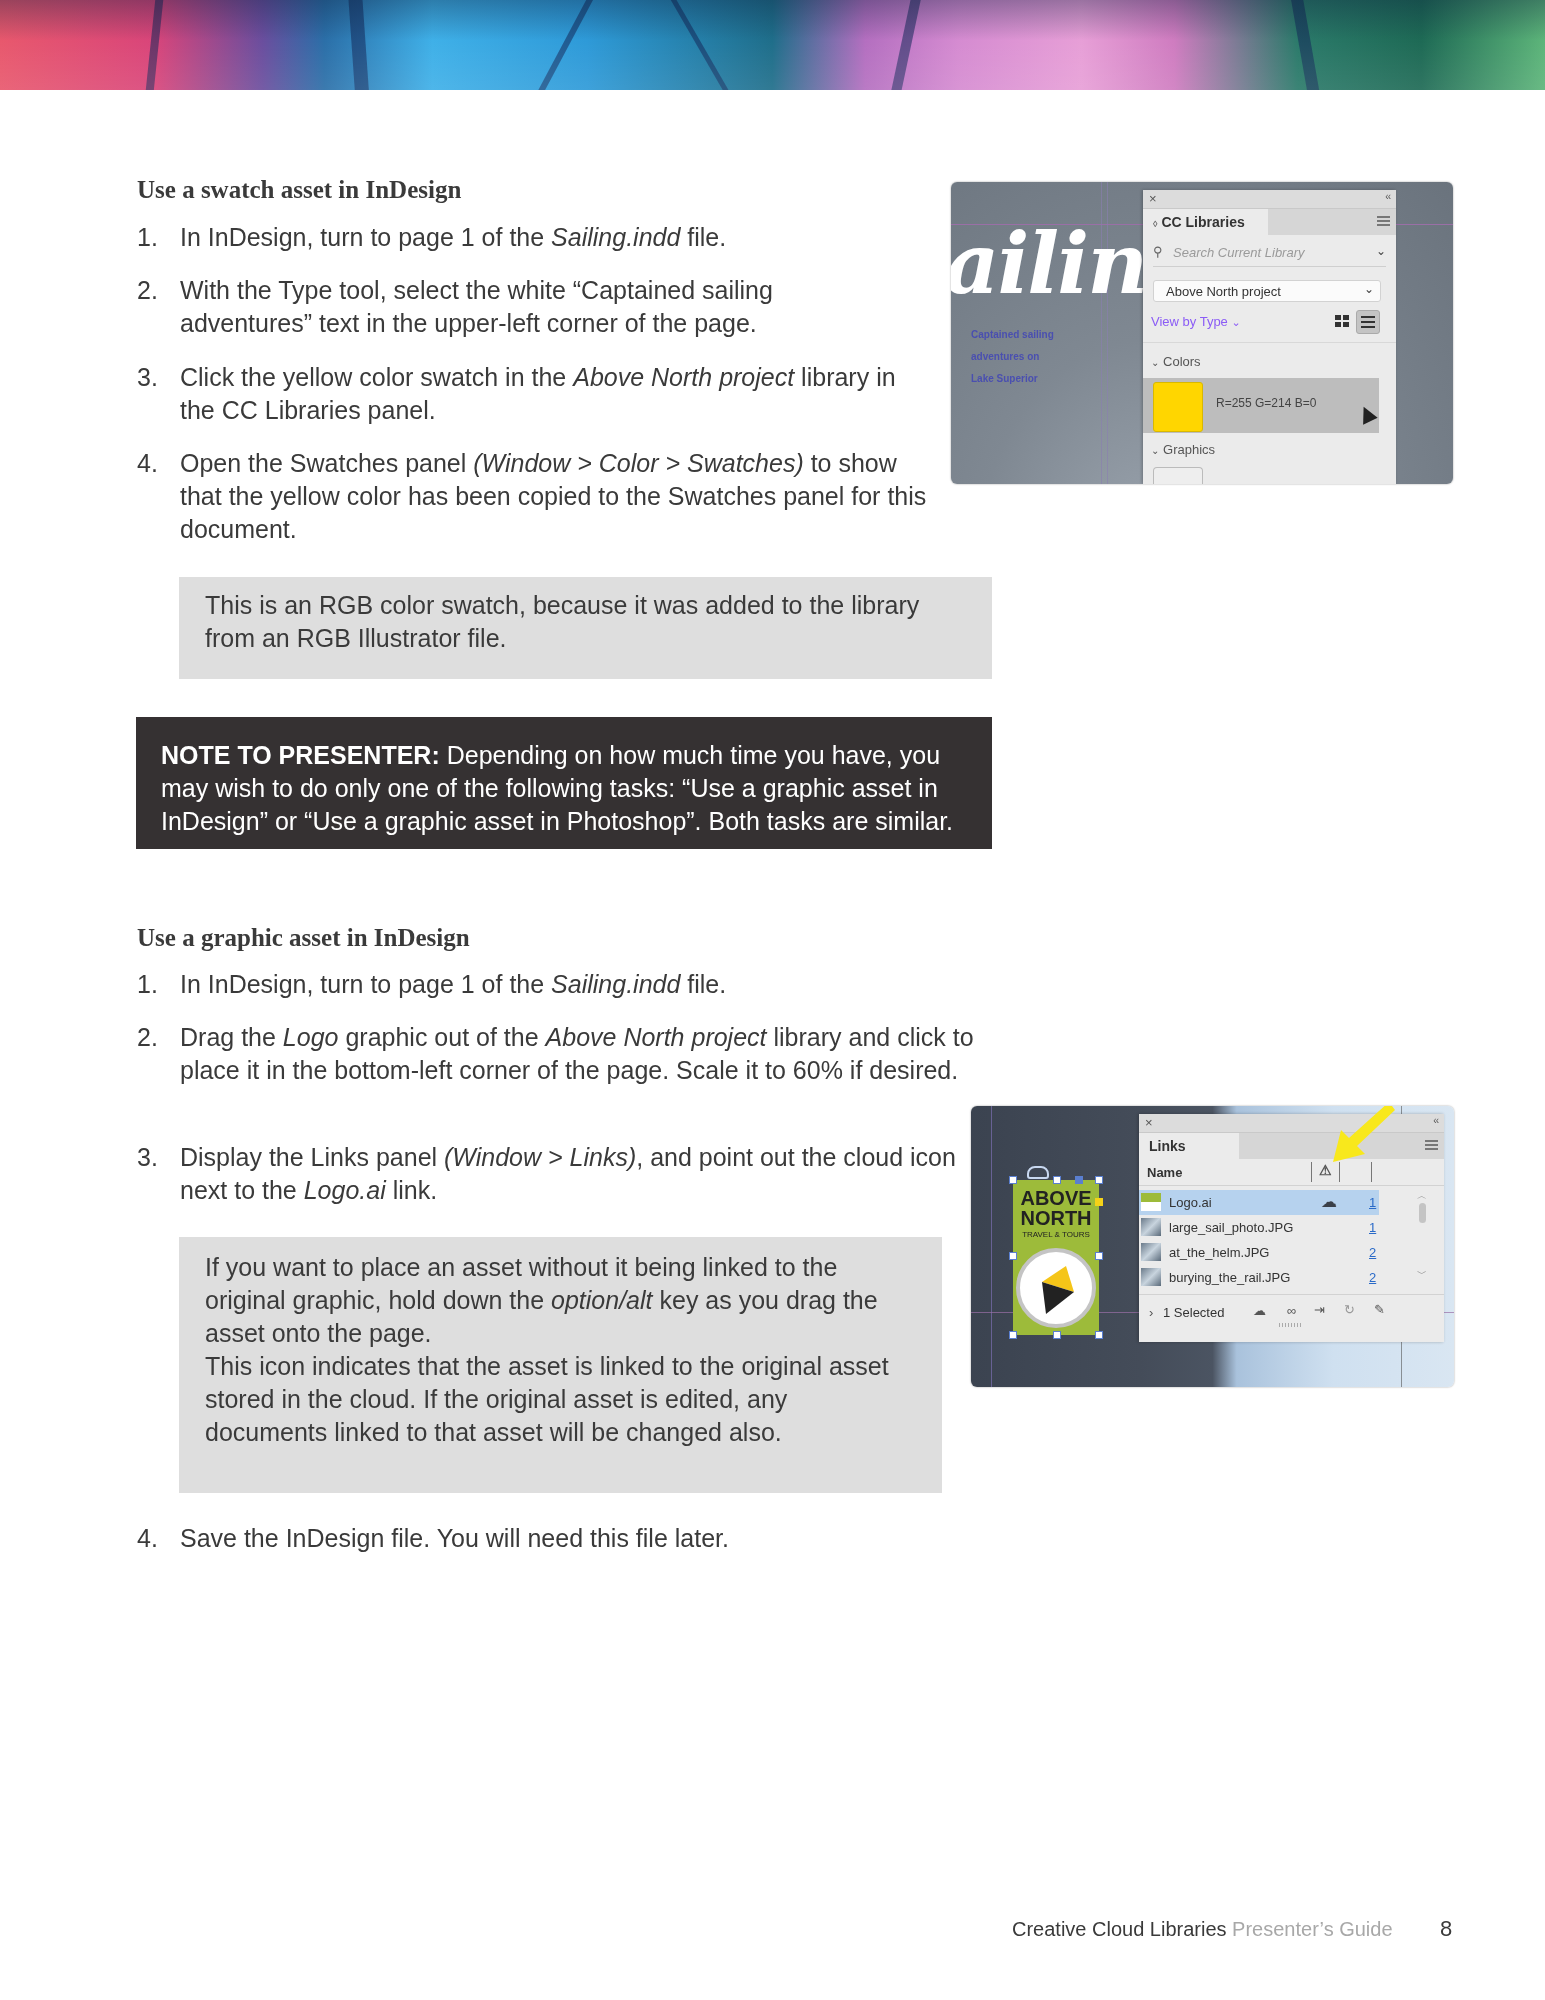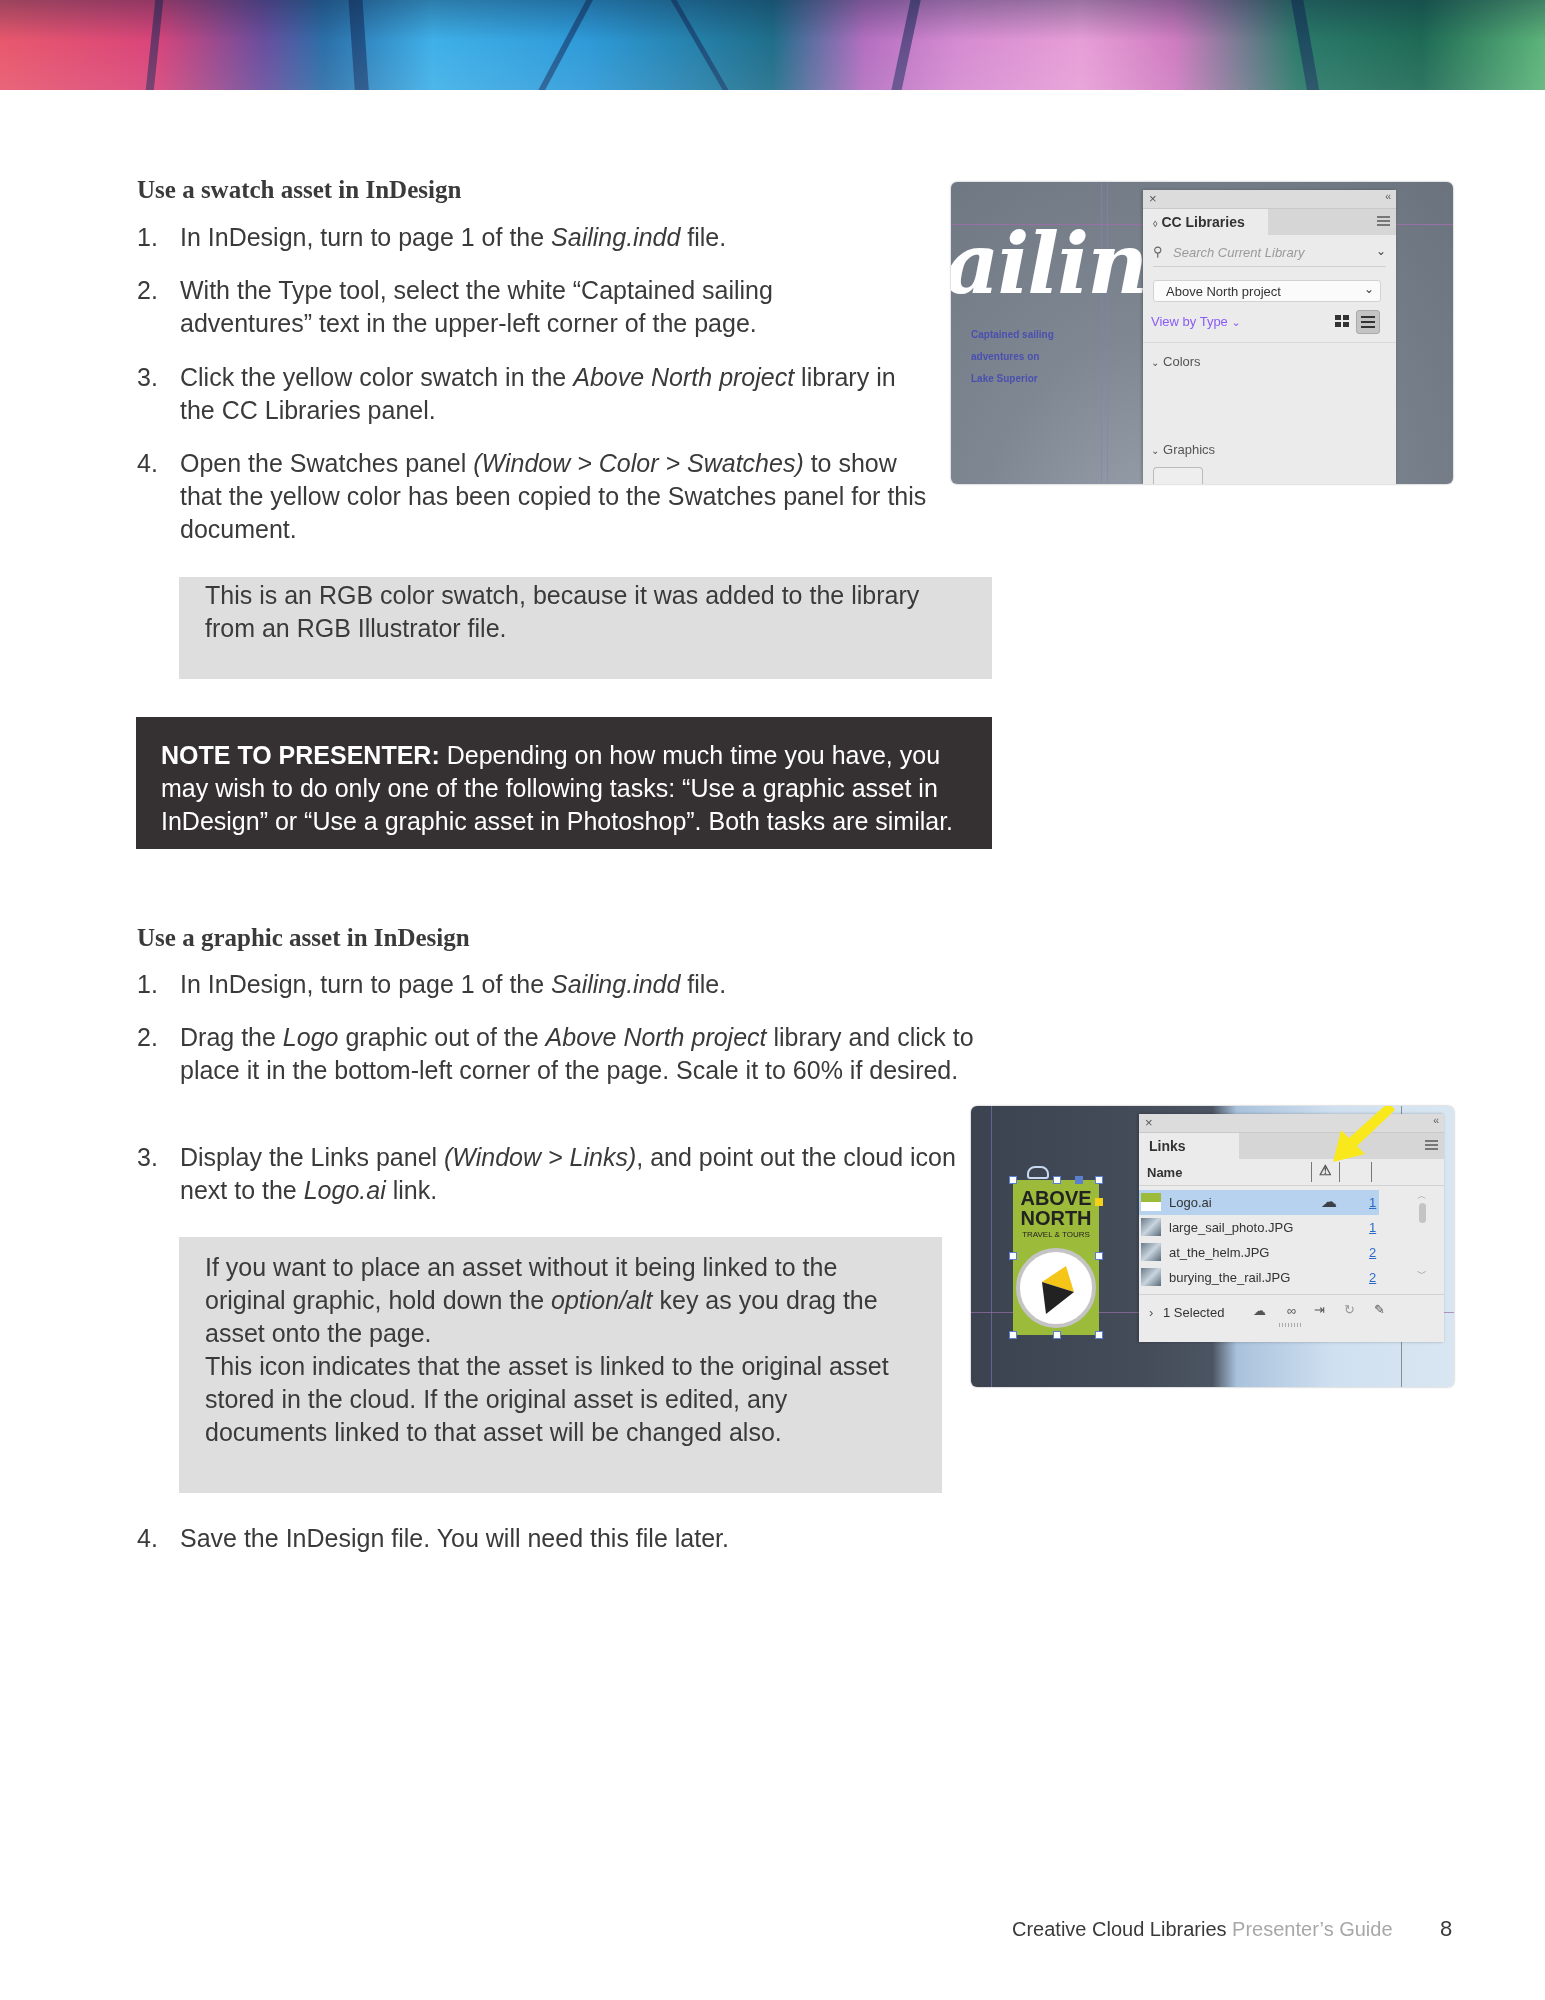--- a/index.html
+++ b/index.html
@@ -107,21 +107,21 @@
     <div class="abs item" style="top: 361px; width: 790px;">
       <span class="num">3.</span>
       <span class="txt">Click the yellow color swatch in the <i>Above North project</i> library in the CC Libraries panel.</span>
     </div>
     <div class="abs item" style="top: 447px; width: 790px;">
       <span class="num">4.</span>
       <span class="txt">Open the Swatches panel <i>(Window &gt; Color &gt; Swatches)</i> to show that the yellow color has been copied to the Swatches panel for this document.</span>
     </div>
   </div>
 
-<div class="abs gray" style="left:179px;top:577px;width:813px;height:102px;padding:2px 26px;">
+<div class="abs gray" style="left:179px;top:577px;width:813px;height:102px;padding:12px 26px;">
   <span>This is an RGB color swatch, because it was added to the library from an RGB Illustrator file.</span>
 </div>
 
 <div class="abs dark" style="left:136px;top:717px;width:856px;height:132px;padding:22px 25px;">
   <b>NOTE TO PRESENTER:</b><span> Depending on how much time you have, you may wish to do only one of the following tasks: “Use a graphic asset in InDesign” or “Use a graphic asset in Photoshop”. Both tasks are similar.</span>
 </div>
 
 <div class="abs h2" style="top:924px">Use a graphic asset in InDesign</div>
 <div id="s2">
     <div class="abs item" style="top: 968px; width: 870px;">
@@ -180,20 +180,25 @@
       <div style="position:absolute;left:4px;top:5px;width:6px;height:5px;background:#333"></div>
       <div style="position:absolute;left:12px;top:5px;width:6px;height:5px;background:#333"></div>
       <div style="position:absolute;left:4px;top:12px;width:6px;height:5px;background:#333"></div>
       <div style="position:absolute;left:12px;top:12px;width:6px;height:5px;background:#333"></div>
     </div>
     <div class="vbtn" style="left:213px;top:120px;background:#c4c4c4;border:1px solid #aaa">
       <div style="position:absolute;left:4px;top:5px;width:14px;height:12px;background:repeating-linear-gradient(180deg,#333 0 2px,transparent 2px 5px)"></div>
     </div>
     <div style="position:absolute;left:0;top:152px;width:100%;height:1px;background:#d8d8d8"></div>
     <div class="psection" style="top:164px"><span style="font-size:10px">⌄</span> <span>Colors</span></div>
+    <div class="swatchrow">
+      <div class="swatch" style="background: rgb(255, 214, 0);"></div>
+      <div class="swatchlbl">R=255 G=214 B=0</div>
+      <div class="cursor" style="left:216px;top:28px"></div>
+    </div>
     <div class="psection" style="top:252px"><span style="font-size:10px">⌄</span> <span>Graphics</span></div>
     <div class="gthumb"></div>
   </div>
 </div>
 
 <div class="abs shot shot2">
   <div style="position:absolute;left:20px;top:0;width:1px;height:100%;background:#7a6fb0;opacity:0.7"></div>
   <div style="position:absolute;left:0;top:206px;width:100%;height:1px;background:#9a6fa6;opacity:0.7"></div>
   <div style="position:absolute;left:430px;top:0;width:1px;height:100%;background:#555;opacity:0.6"></div>
   <div class="logo">

